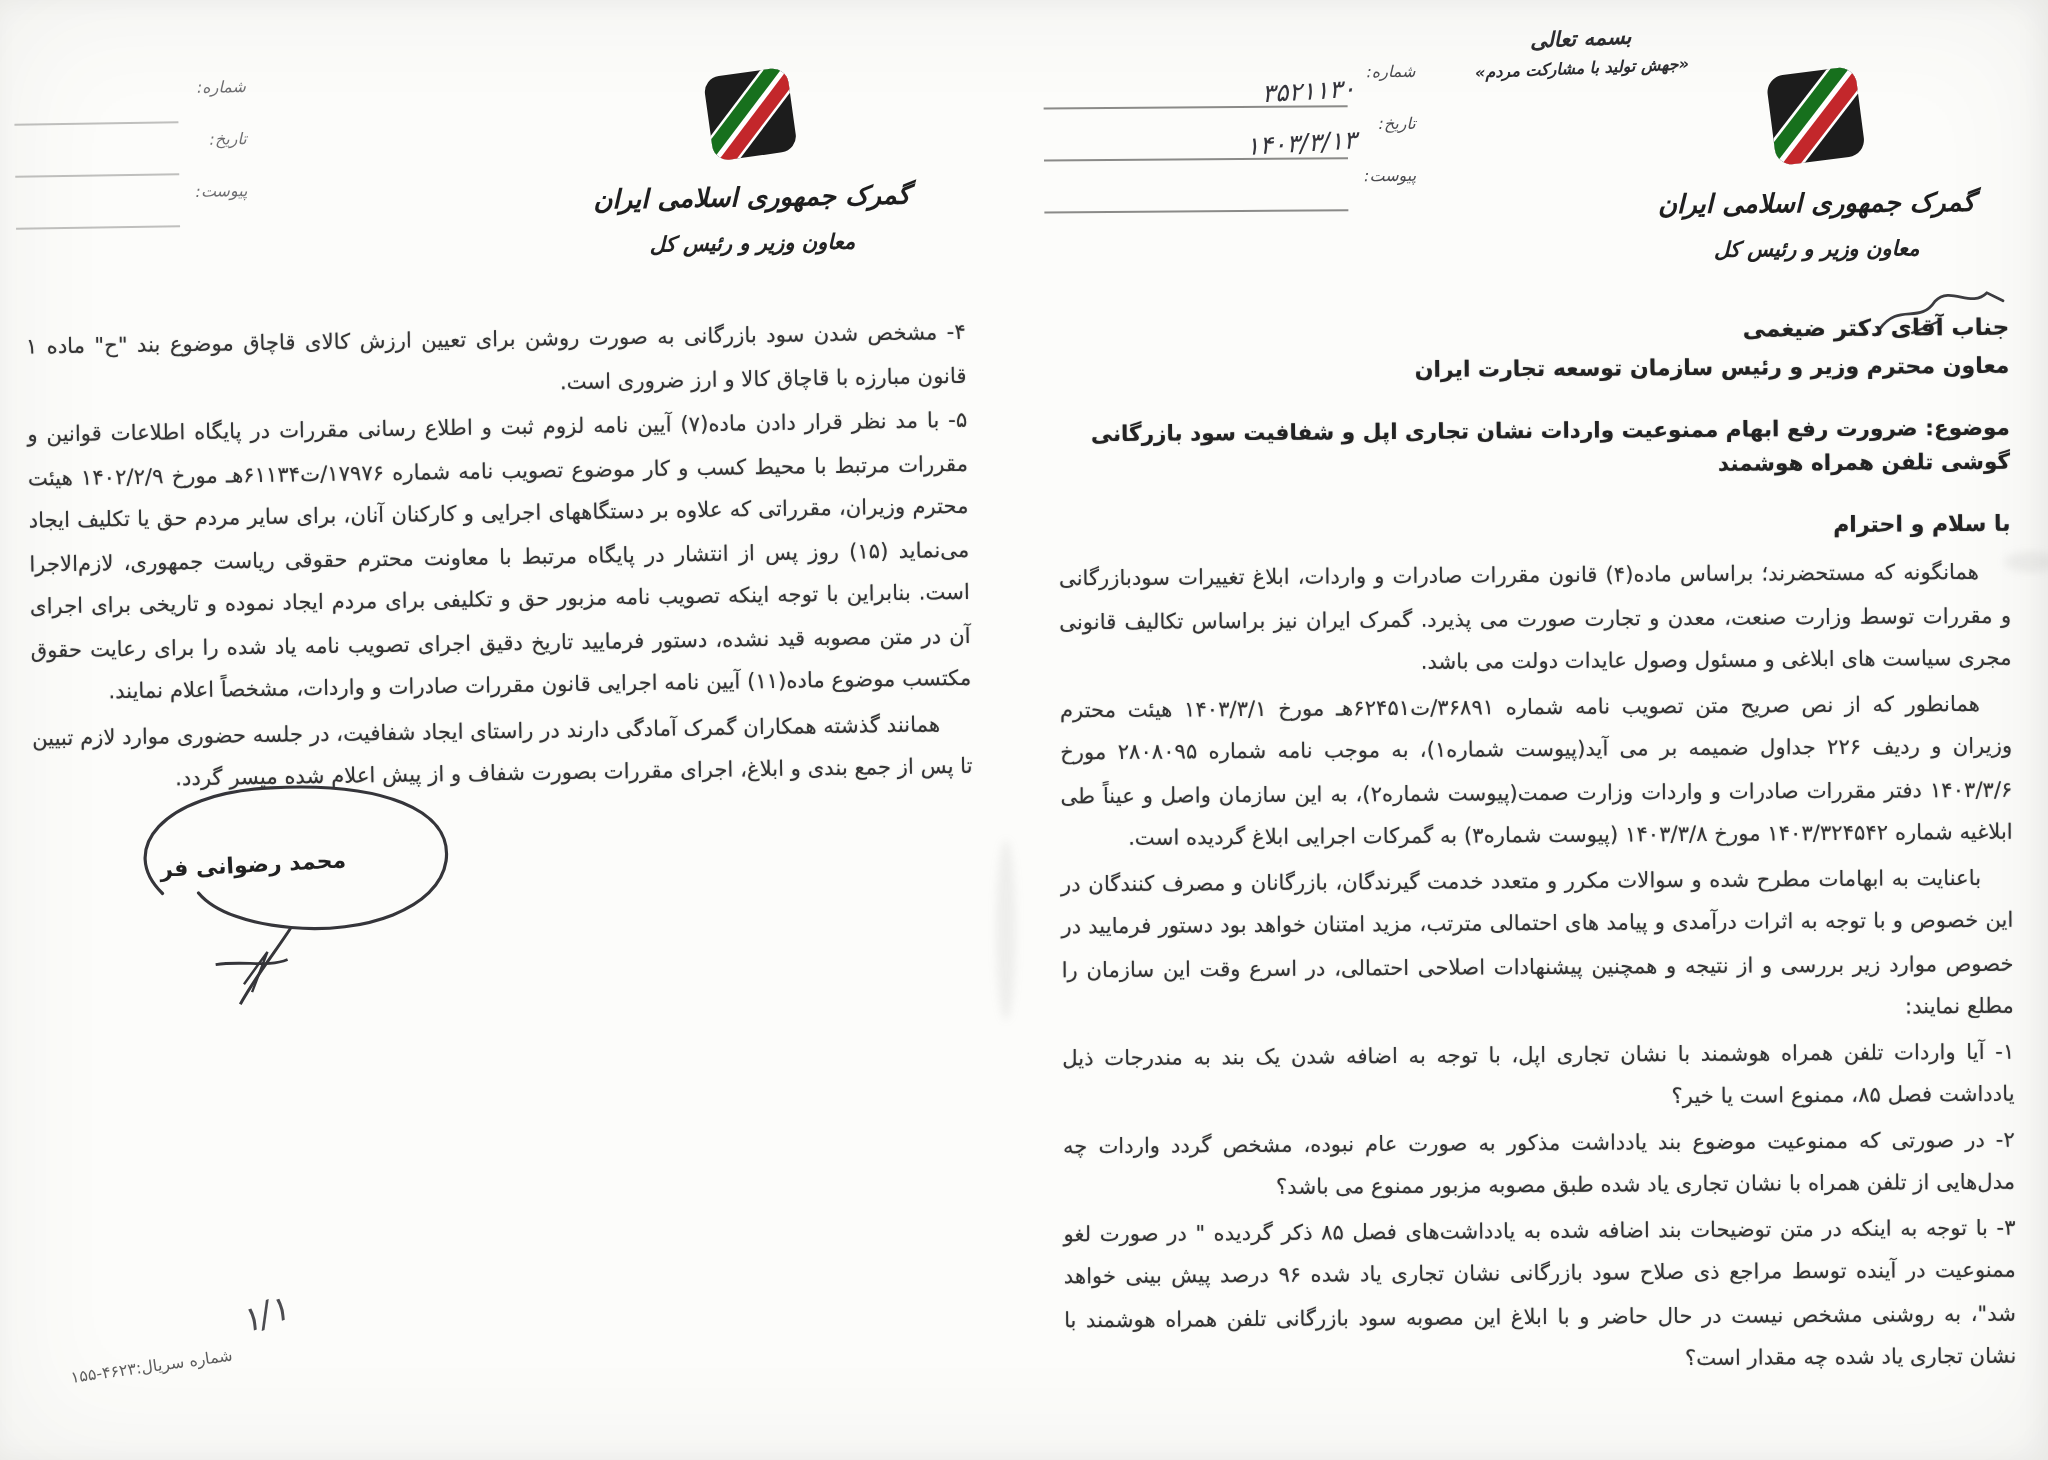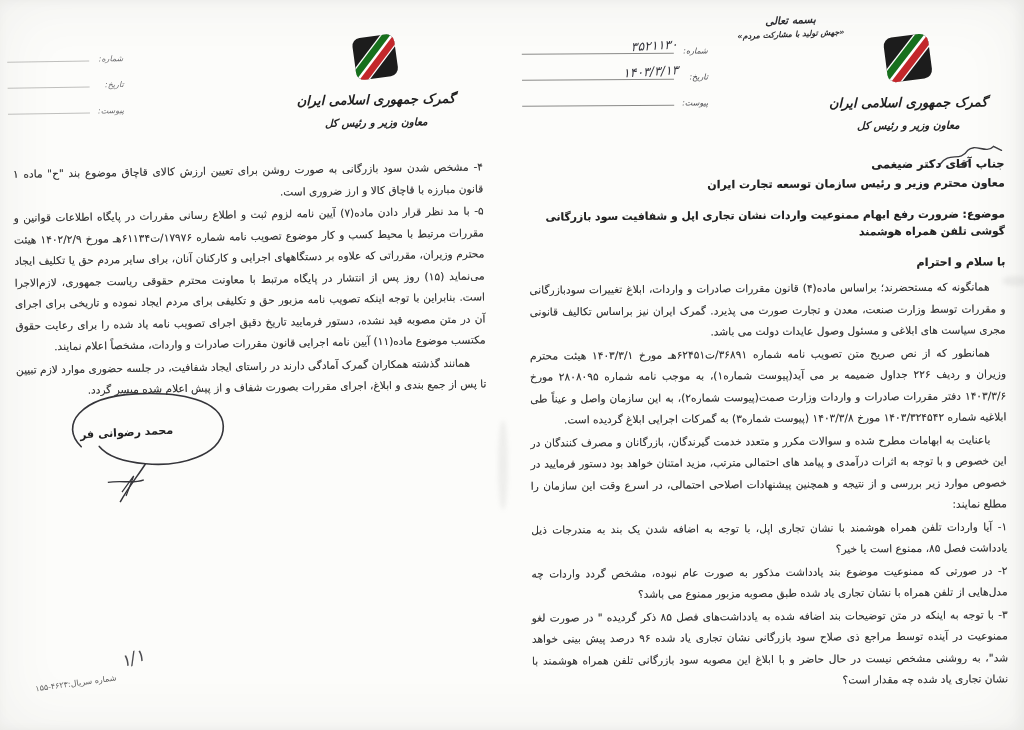--- a/index.html
+++ b/index.html
@@ -25,21 +25,21 @@
   .bismillah{position:absolute;left:222px;top:14px;width:118px;text-align:center;
     color:#2d2d30;transform:rotate(-2deg);}
   .bism-line1{font-size:10.5px;font-weight:bold;font-style:italic;}
   .bism-line2{font-size:8px;font-weight:bold;font-style:italic;margin-top:4px;white-space:nowrap;}
 
   
   .refs{position:absolute;direction:rtl;}
   .refs-p1{left:8px;top:30px;width:190px;}
   .refs-p2{left:8px;top:36px;width:120px;opacity:.8;}
   .ref-row{position:relative;height:26px;}
-  .ref-label{position:absolute;right:0;bottom:1px;font-size:8px;font-style:italic;color:#4a4a4e;}
+  .ref-label{position:absolute;right:0;bottom:16px;font-size:8px;font-style:italic;color:#4a4a4e;}
   .ref-line{position:absolute;right:34px;left:4px;bottom:3px;border-bottom:1px solid #8a8a88;}
   .refs-p2 .ref-line{border-bottom-color:#b0b0ae;}
   .ref-value{position:absolute;right:30px;bottom:4px;font-size:12.5px;font-style:italic;
     color:#35353c;letter-spacing:2px;transform:rotate(-3deg);white-space:nowrap;}
 
   
   .content{position:absolute;direction:rtl;text-align:right;color:#343434;
     text-shadow:0 0 .6px rgba(40,40,40,.45);}
   .content-p1{left:18px;top:158px;width:476px;}
   .content-p2{left:16px;top:160px;width:470px;}

